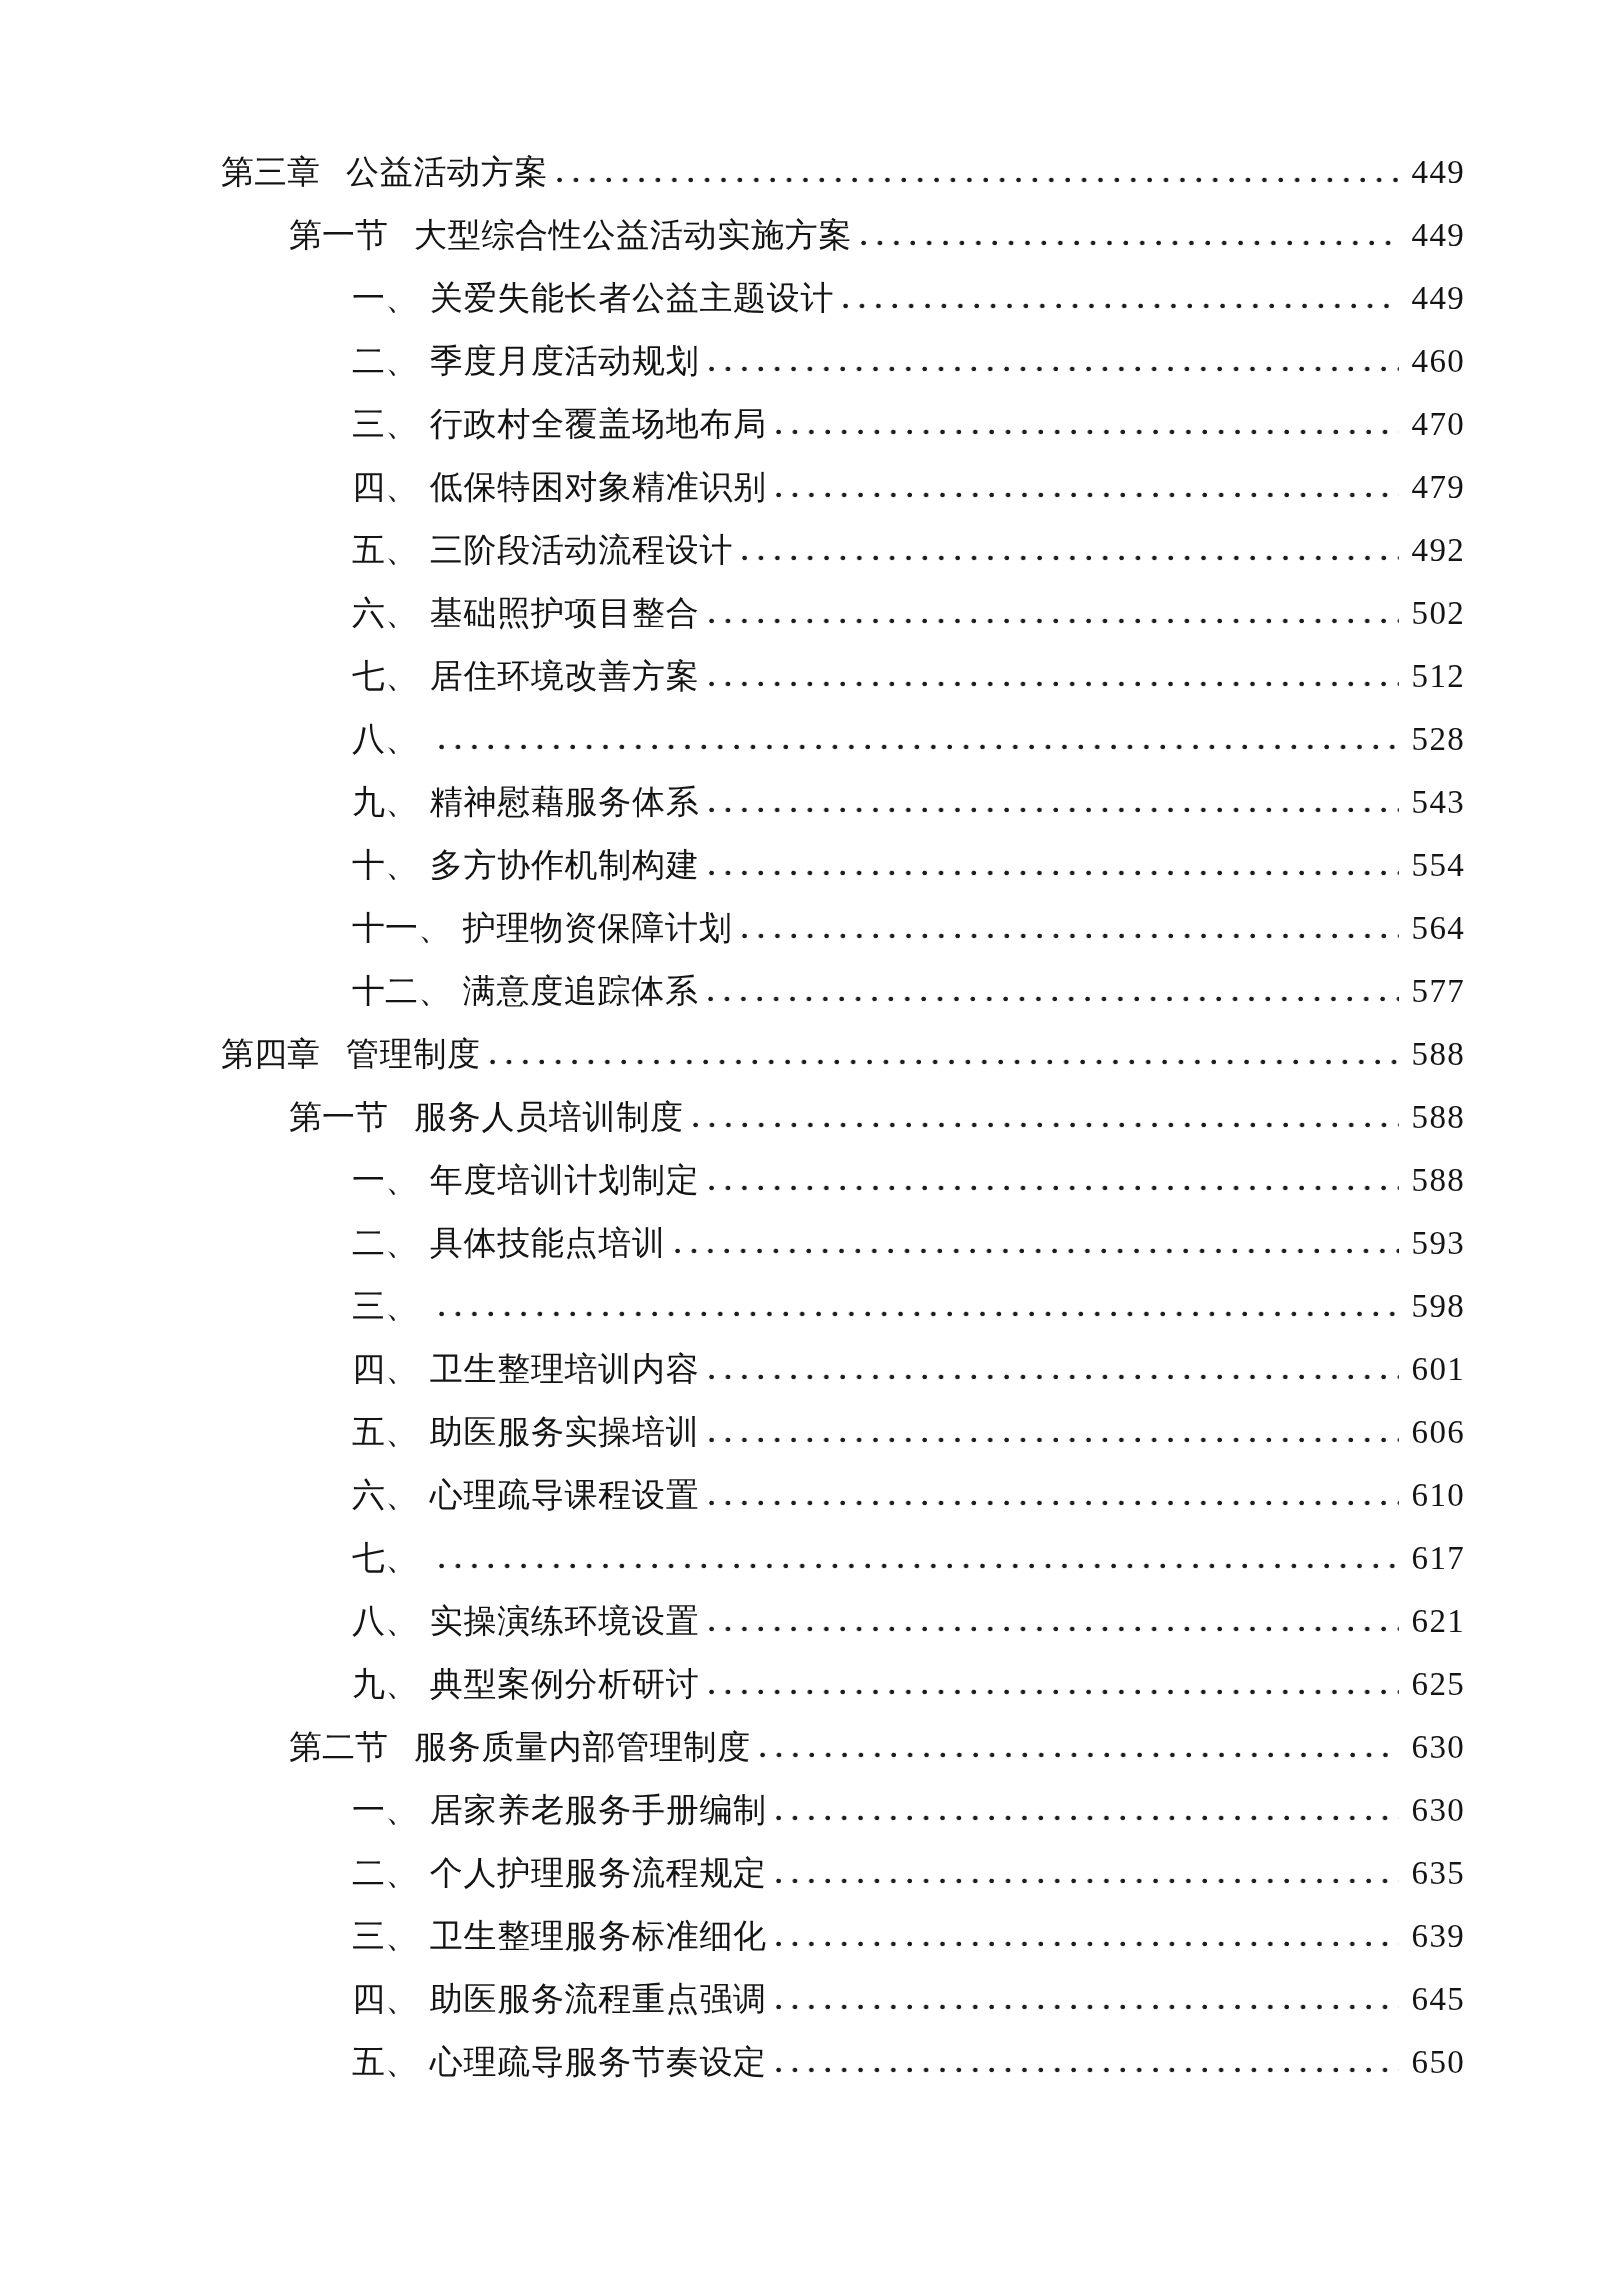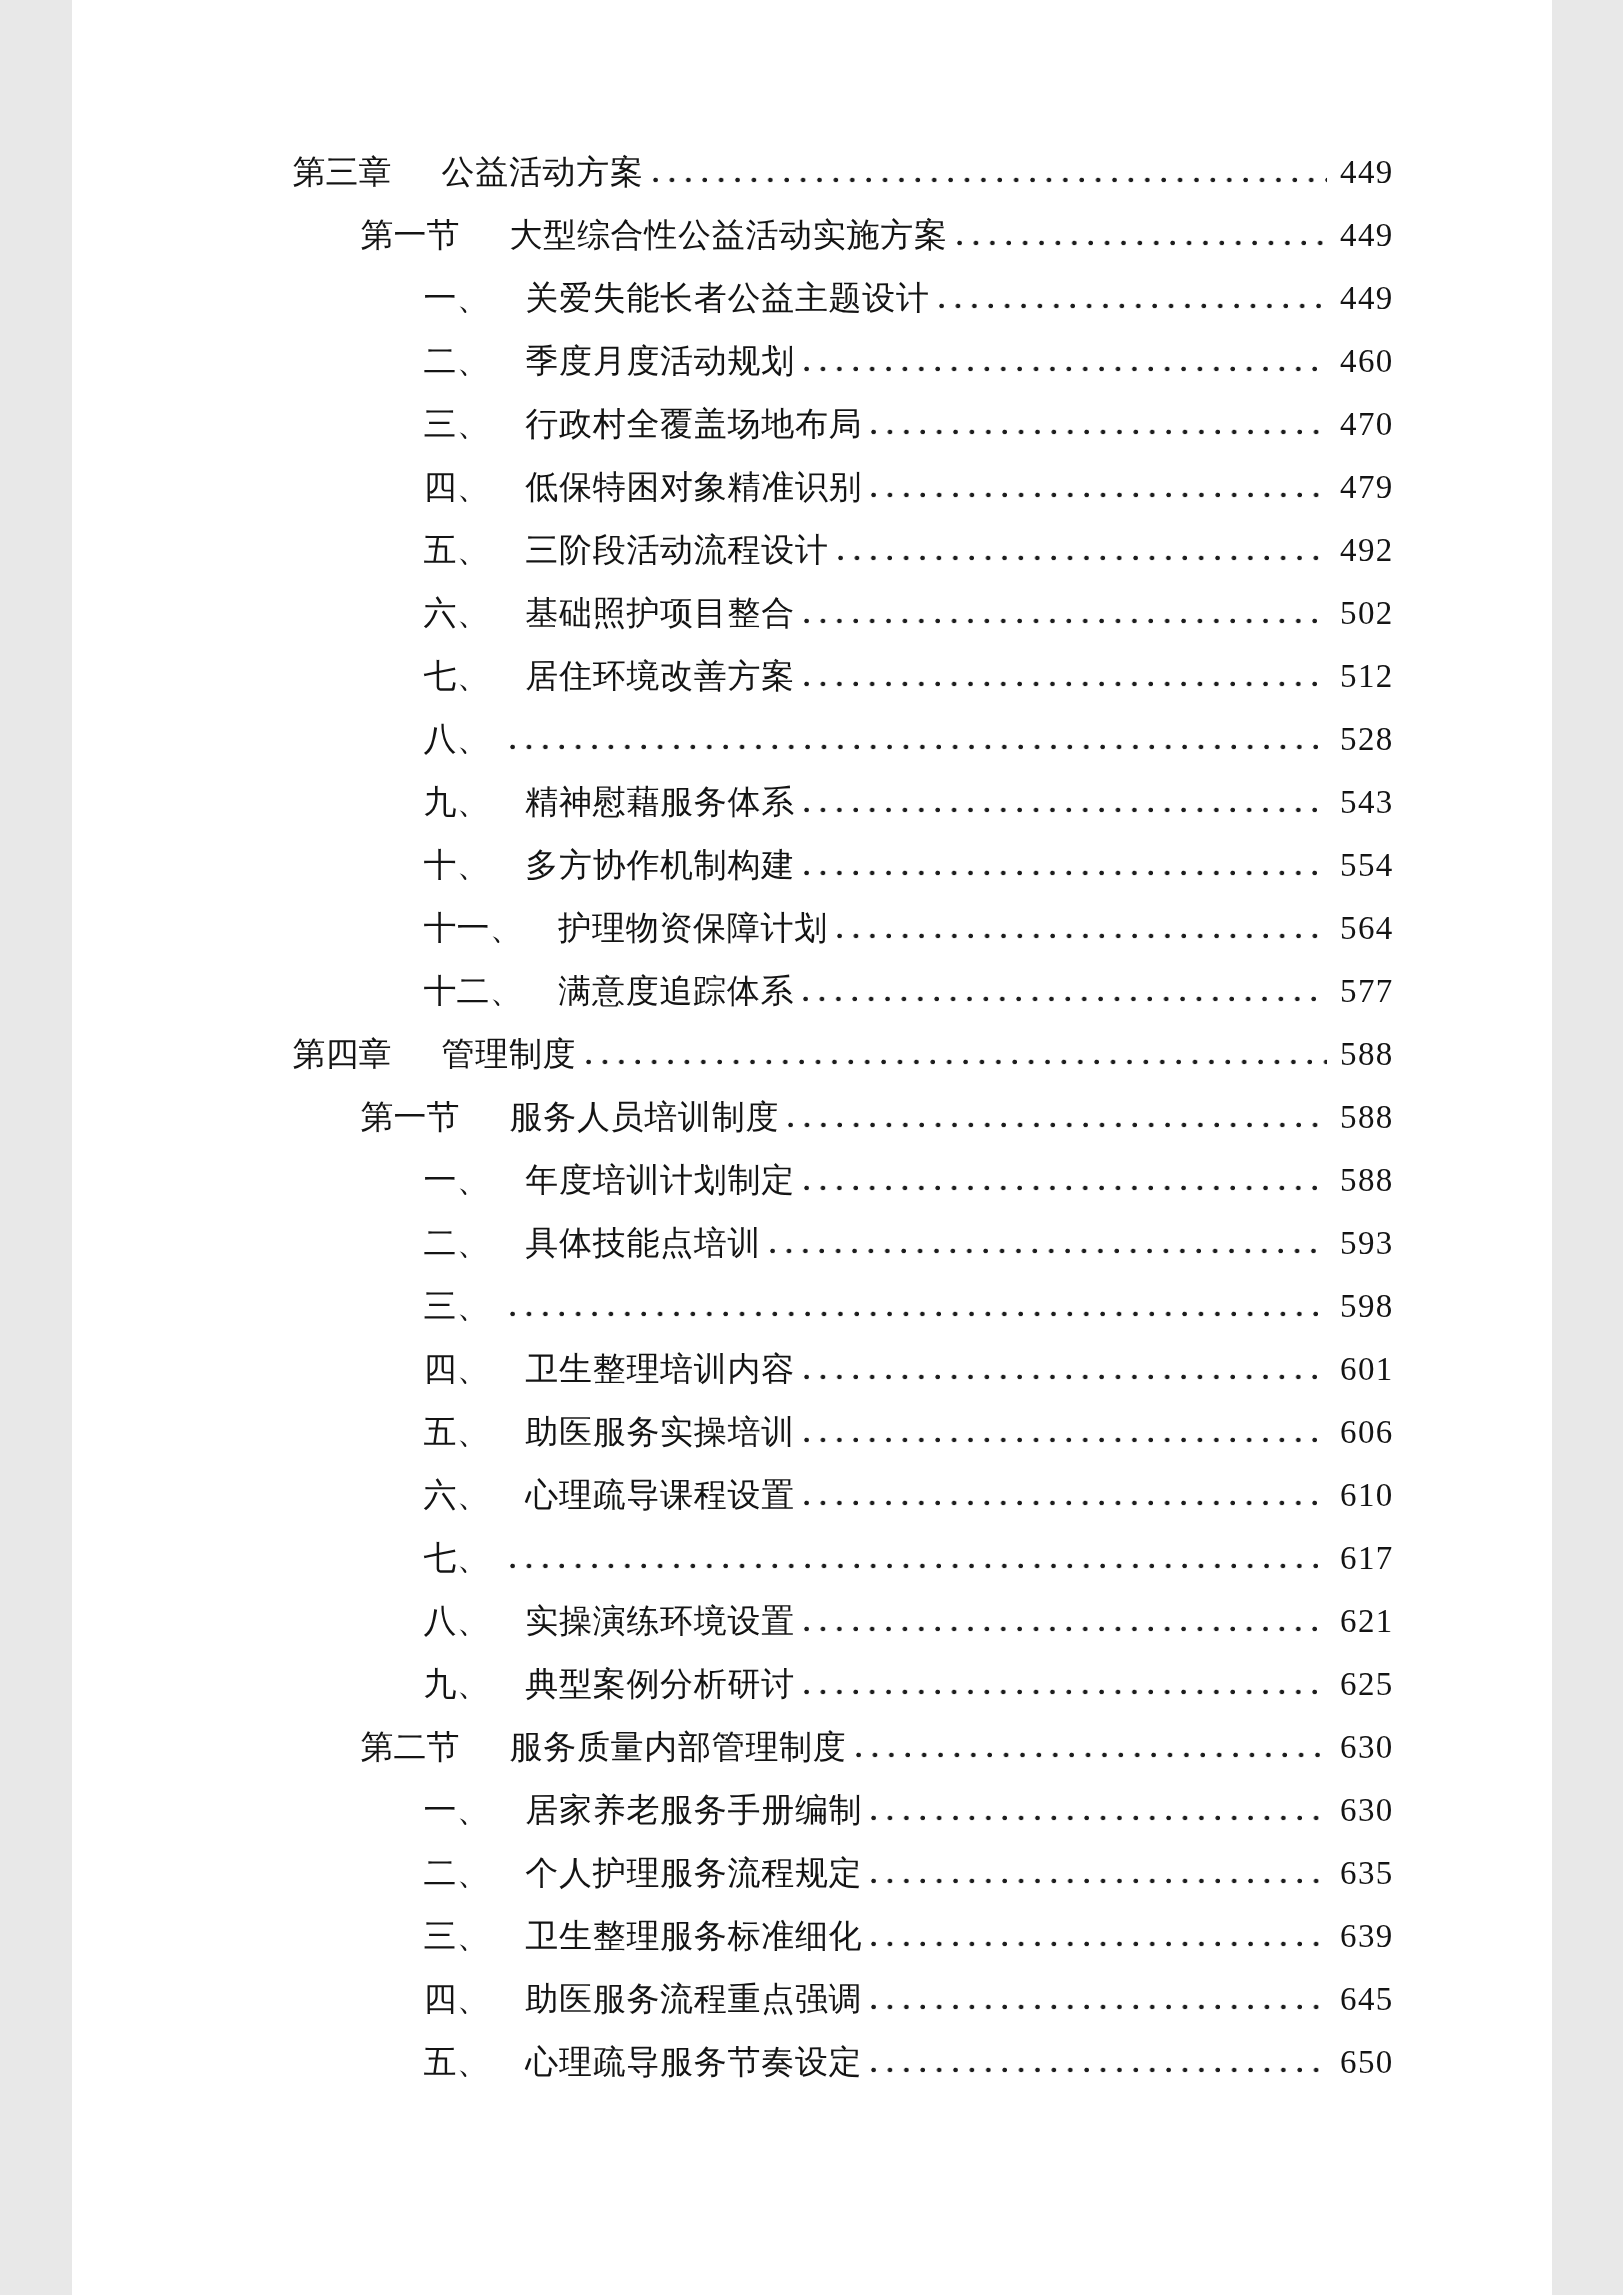--- a/index.html
+++ b/index.html
@@ -2,21 +2,21 @@
 <html style="font-size:10.5px"><head>
 <meta charset="utf-8">
 <style>
   html, body {
     margin: 0;
     padding: 0;
     background: #e8e8e8;
   }
   .page {
     position: relative;
-    width: 1480px;
+    width: 1623px;
     height: 2295px;
     margin: 0 auto;
     background: #ffffff;
     box-sizing: border-box;
     padding: 141px 158px 0 0;
     font-family: "Liberation Serif", "DejaVu Serif", serif;
     color: #141414;
     overflow: hidden;
   }
   .toc-row {
@@ -25,21 +25,21 @@
     height: 63px;
     line-height: 63px;
     font-size: 33px;
     white-space: nowrap;
   }
   .lvl1 { padding-left: 221px; }
   .lvl2 { padding-left: 289px; }
   .lvl3 { padding-left: 352px; }
   .num  { margin-right: 26px; }
   .lvl3 .num { margin-right: 11.8px; }
-  .title { letter-spacing: 0.7px; margin-left: 24px; }
+  .title { letter-spacing: 0.7px; }
   .leader {
     flex: 1 1 auto;
     align-self: baseline;
     height: 5.9px;
     margin: 0 13px 0 9.2px;
     background-image: radial-gradient(circle at 2.6px 2.9px, #1c1c1c 2px, transparent 2.6px);
     background-size: 16.4px 5.9px;
     background-repeat: repeat-x;
     background-position: left bottom;
   }

